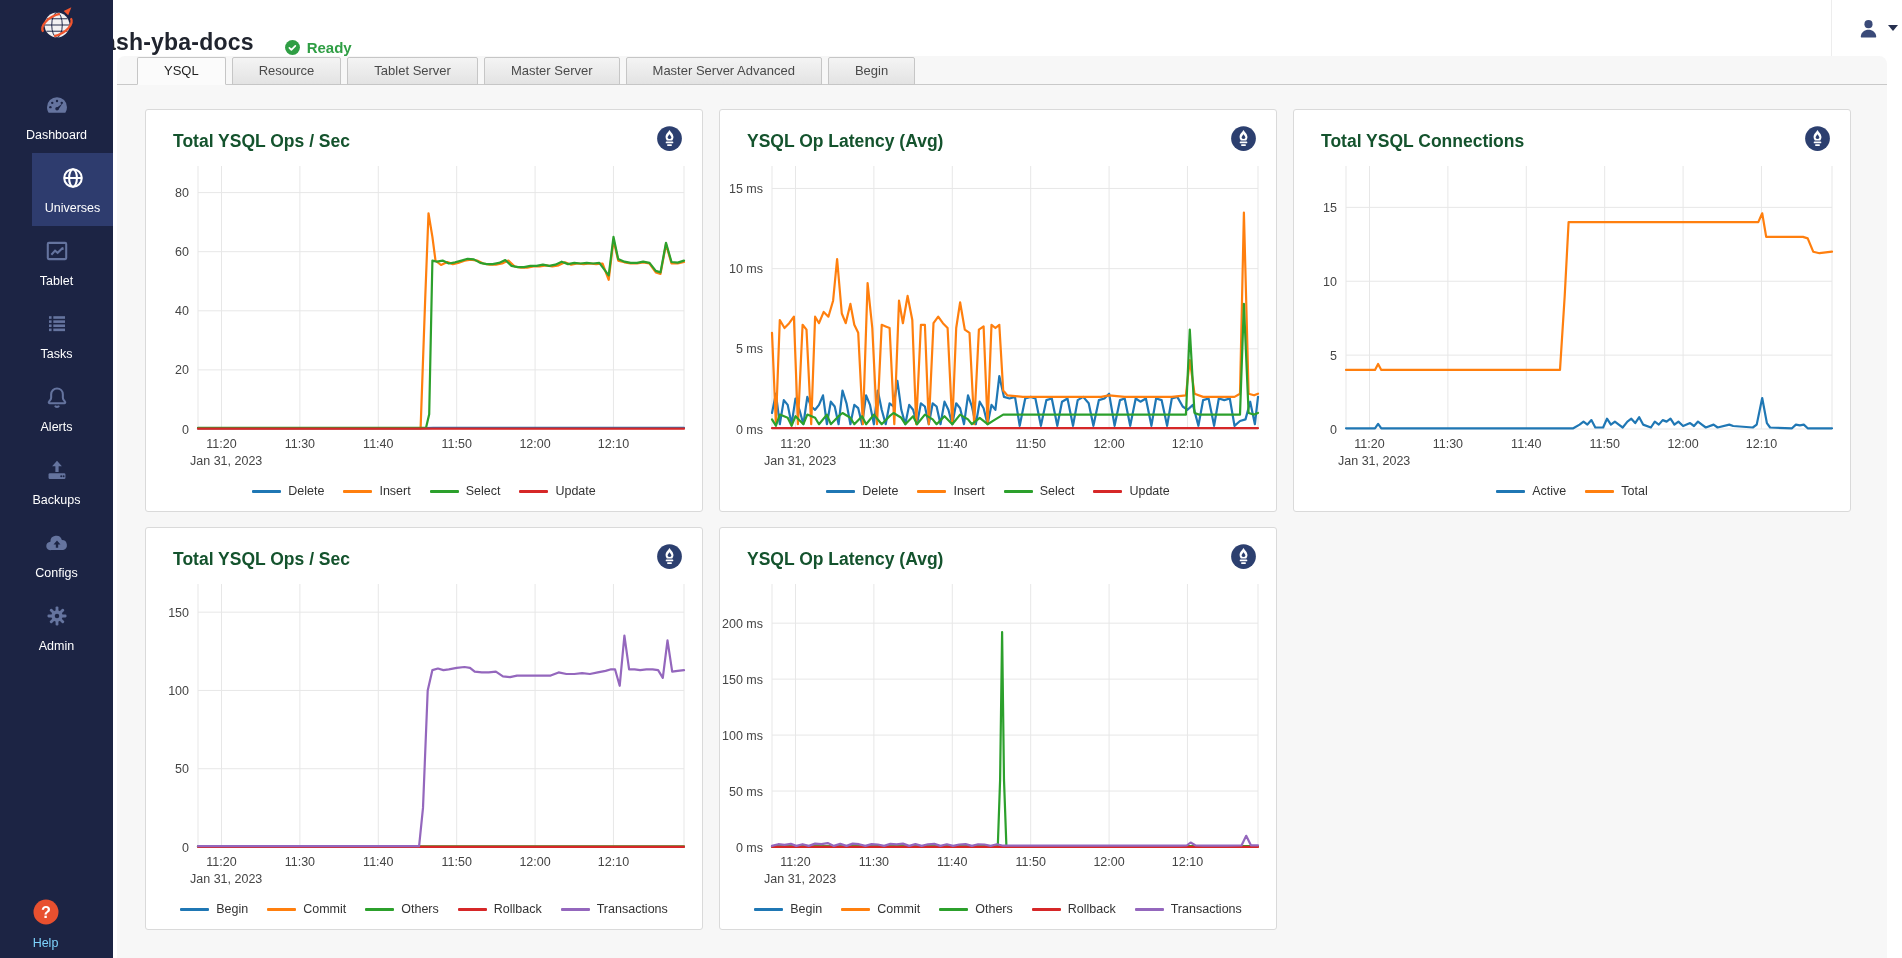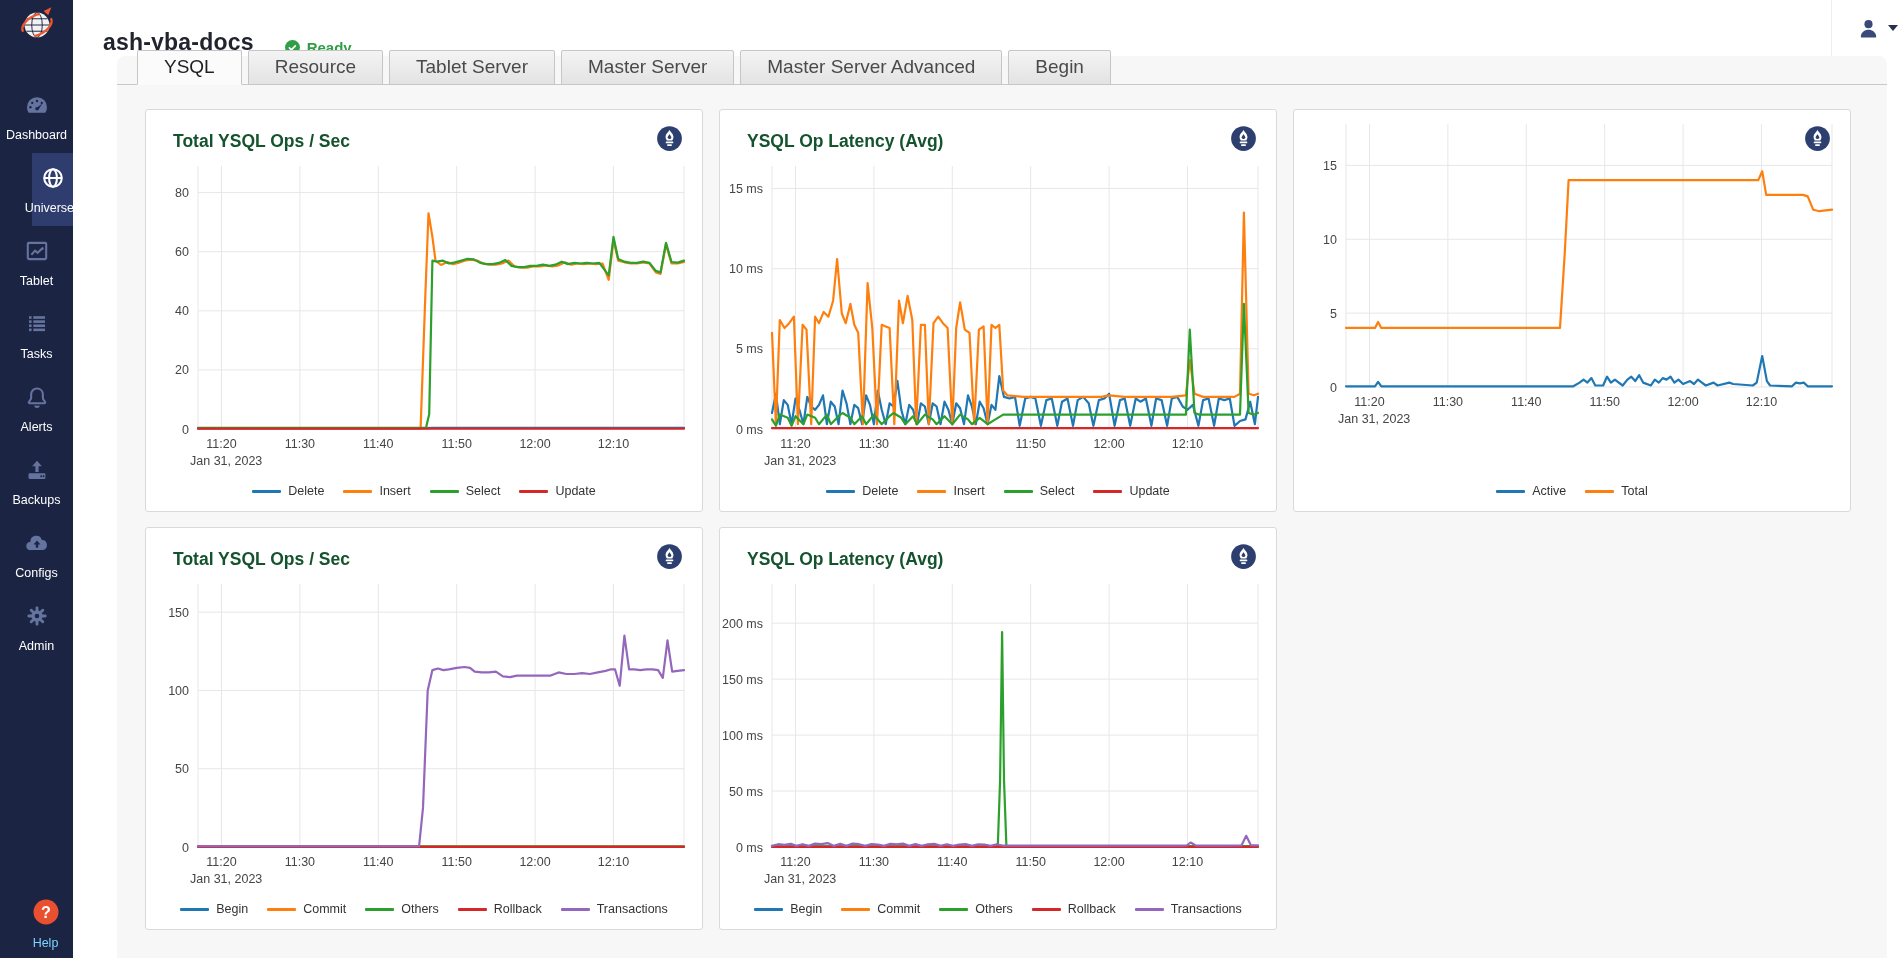--- a/index.html
+++ b/index.html
@@ -4,21 +4,21 @@
 <style>
   * { margin:0; padding:0; box-sizing:border-box; }
   html,body { width:1902px; height:958px; }
   body {
     font-family:"Liberation Sans", sans-serif;
     background:#fff; position:relative; overflow:hidden; color:#222;
   }
 
   
   .sidebar {
-    position:absolute; left:0; top:0; width:73px; height:958px;
+    position:absolute; left:0; top:0; width:113px; height:958px;
     background:#1c2444; --nav-bg:#1c2444; z-index:5;
   }
   .logo-box { height:54px; display:flex; align-items:center; justify-content:center; cursor:pointer; }
   .nav-items { margin-top:26px; }
   .nav-item {
     height:73px; display:flex; flex-direction:column; align-items:center;
     justify-content:center; color:#65749f; cursor:pointer;
   }
   .nav-item .nav-label { color:#fff; font-size:12.5px; margin-top:6px; font-weight:500; }
   .nav-item.active { background:#2e3c6e; --nav-bg:#2e3c6e; color:#fff;margin-left:32px; }
@@ -46,21 +46,21 @@
   
   .panel {
     position:absolute; left:117px; top:56px; right:15px; bottom:0;
     background:#f7f7f7; border-radius:8px 8px 0 0;
   }
   .tabbar {
     height:29px; border-bottom:1px solid #c9c9c9; padding-left:20px;
     display:flex; align-items:flex-end; position:relative;
   }
   .tab {
-    font-size:19px; color:#4a4a4a; padding:5px 26px 6px;
+    font-size:13px; color:#4a4a4a; padding:5px 26px 6px;
     border:1px solid #c6c6c6; background:linear-gradient(#f4f4f4,#e3e3e3);
     margin-right:6px; border-radius:2px 2px 0 0; margin-bottom:-1px;
     cursor:pointer; white-space:nowrap; position:relative; z-index:2;
   }
   .tab.active { background:#fbfbfb; border-bottom:1px solid #fbfbfb; color:#1f1f1f; }
 
   .charts { padding:24px 28px; display:flex; flex-wrap:wrap; gap:15px 16px; }
   .chart-card {
     width:558px; height:403px; background:#fff; border:1px solid #dadada;
     border-radius:3px; position:relative; display:flex; flex-direction:column;
@@ -332,20 +332,21 @@
           <polyline points="52.0,274.2 538.0,274.2" fill="none" stroke="#d62728" stroke-width="2.2" stroke-linejoin="round" stroke-linecap="round"></polyline>
         </svg>
       <div class="legend">
           <span class="legend-item"><span class="swatch" style="background: rgb(31, 119, 180);"></span>Delete</span>
           <span class="legend-item"><span class="swatch" style="background: rgb(255, 127, 14);"></span>Insert</span>
           <span class="legend-item"><span class="swatch" style="background: rgb(44, 160, 44);"></span>Select</span>
           <span class="legend-item"><span class="swatch" style="background: rgb(214, 39, 40);"></span>Update</span>
         </div>
     </section>
     <section class="chart-card">
+      <h2 class="chart-title">Total YSQL Connections</h2>
       <button class="prom-btn">
           <svg width="27" height="27" viewBox="0 0 24 24" style="display:block">
             <circle cx="12" cy="12" r="11" fill="#2c3f6f"></circle>
             <path fill="#fff" d="M12 4.4c1.2 2.1 3.5 3.5 3.5 6.3 0 1.2-.45 2.2-1.1 3H9.6a4.7 4.7 0 0 1-1.1-3c0-2.8 2.3-4.2 3.5-6.3z"></path>
             <path fill="#2c3f6f" d="M12 8.2c.6 1.1 1.7 1.8 1.7 3.2a1.9 1.9 0 0 1-3.4 0c0-1.4 1.1-2.1 1.7-3.2z"></path>
             <rect x="8.6" y="14.7" width="6.8" height="1.6" rx=".8" fill="#fff"></rect>
             <rect x="9.8" y="17.1" width="4.4" height="1.5" rx=".75" fill="#fff"></rect>
           </svg>
         </button>
       <svg class="plot" viewBox="0 0 556 319">

